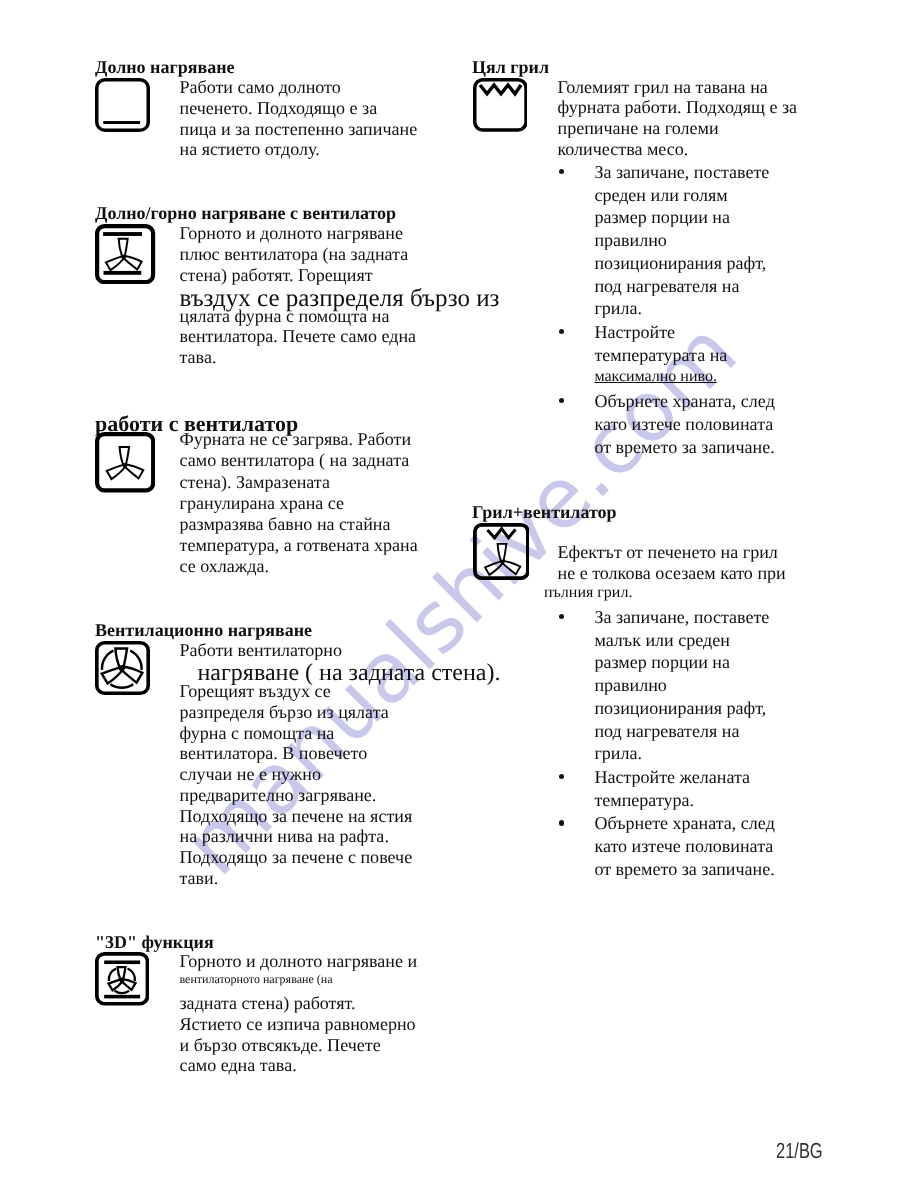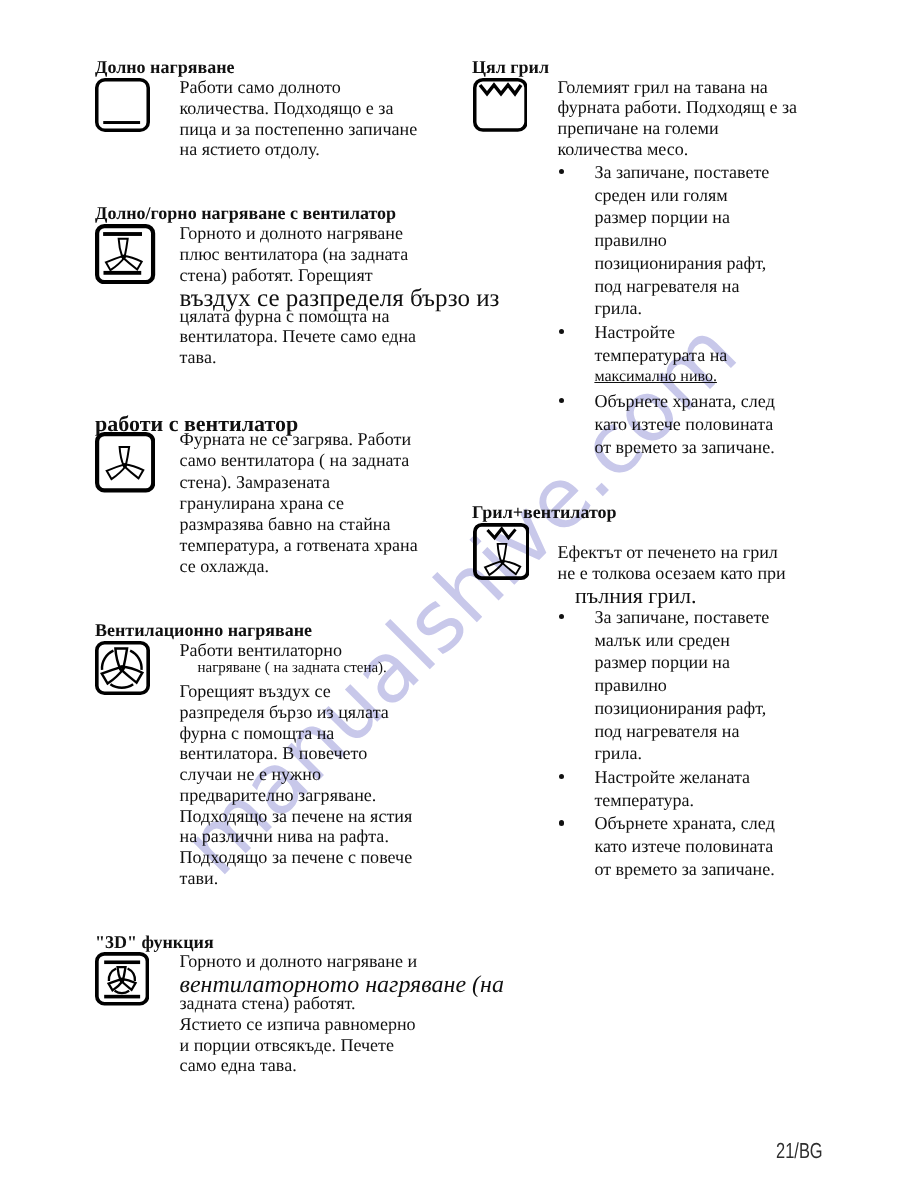--- a/index.html
+++ b/index.html
@@ -36,21 +36,21 @@
   </div>
 
 <div class="layer">
 <div class="blkwrap">
 <div class="hd" style="left:95.0px;top:58.16px;font-size:18.00px;">Долно нагряване</div>
 <div class="ico" style="left:95.0px;top:78.4px;width:55.0px;height:54.0px;"><svg viewBox="0 0 100 100" width="100%" height="100%" preserveAspectRatio="none">
             <rect x="3.20" y="3.20" width="93.60" height="93.60" rx="15.0" ry="15.0" fill="none" stroke="#000" stroke-width="6.40"></rect>
             <rect x="15.0" y="79.7" width="67.0" height="5.5" fill="#000"></rect>
           </svg></div>
 <div class="tx" style="left:179.5px;top:77.92px;font-size:18.05px;">Работи само долното</div>
-<div class="tx" style="left:179.5px;top:98.72px;font-size:18.05px;">количества. Подходящо е за</div>
+<div class="tx" style="left:179.5px;top:98.72px;font-size:18.05px;">печенето. Подходящо е за</div>
 <div class="tx" style="left:179.5px;top:119.52px;font-size:18.05px;">пица и за постепенно запичане</div>
 <div class="tx" style="left:179.5px;top:140.32px;font-size:18.05px;">на ястието отдолу.</div>
 </div>
 <div class="blkwrap">
 <div class="hd" style="left:95.0px;top:204.26px;font-size:18.00px;">Долно/горно нагряване с вентилатор</div>
 <div class="ico" style="left:95.4px;top:223.9px;width:60.2px;height:60.3px;"><svg viewBox="0 0 100 100" width="100%" height="100%" preserveAspectRatio="none">
             <rect x="3.50" y="3.50" width="93.00" height="93.00" rx="12.0" ry="12.0" fill="none" stroke="#000" stroke-width="7.00"></rect>
             <rect x="13.5" y="13.4" width="64.6" height="6.4" fill="#000"></rect>
             <rect x="14.1" y="77.8" width="62.7" height="6.4" fill="#000"></rect>
             <g fill="none" stroke="#000" stroke-width="3.30" stroke-linejoin="miter" stroke-linecap="butt">
@@ -94,21 +94,21 @@
               <path d="M 47.59 47.32 Q 67.08 49.32 86.11 58.70 L 75.51 77.06 Q 58.81 63.65 45.39 51.13 Z"></path>
               <path d="M 52.01 51.13 Q 40.53 67.01 22.89 78.80 L 12.29 60.44 Q 32.26 52.68 49.81 47.32 Z"></path>
             </g>
             <g fill="none" stroke="#000" stroke-width="4.40" stroke-linejoin="miter" stroke-linecap="butt">
               <path d="M 63.91 17.87 A 36.00 36.00 0 0 1 84.56 53.64"></path>
               <path d="M 69.35 79.99 A 36.00 36.00 0 0 1 28.05 79.99"></path>
               <path d="M 12.84 53.64 A 36.00 36.00 0 0 1 33.49 17.87"></path>
             </g>
           </svg></div>
 <div class="tx" style="left:179.5px;top:640.72px;font-size:18.05px;">Работи вентилаторно</div>
-<div class="tx" style="left:179.5px;top:661.45px;font-size:15px;padding-left:18px;">нагряване ( на задната стена).</div>
+<div class="tx" style="left:179.5px;top:661.45px;font-size:24px;padding-left:18px;">нагряване ( на задната стена).</div>
 <div class="tx" style="left:179.5px;top:682.18px;font-size:18.05px;">Горещият въздух се</div>
 <div class="tx" style="left:179.5px;top:702.91px;font-size:18.05px;">разпределя бързо из цялата</div>
 <div class="tx" style="left:179.5px;top:723.64px;font-size:18.05px;">фурна с помощта на</div>
 <div class="tx" style="left:179.5px;top:744.37px;font-size:18.05px;">вентилатора. В повечето</div>
 <div class="tx" style="left:179.5px;top:765.10px;font-size:18.05px;">случаи не е нужно</div>
 <div class="tx" style="left:179.5px;top:785.83px;font-size:18.05px;">предварително загряване.</div>
 <div class="tx" style="left:179.5px;top:806.56px;font-size:18.05px;">Подходящо за печене на ястия</div>
 <div class="tx" style="left:179.5px;top:827.29px;font-size:18.05px;">на различни нива на рафта.</div>
 <div class="tx" style="left:179.5px;top:848.02px;font-size:18.05px;">Подходящо за печене с повече</div>
 <div class="tx" style="left:179.5px;top:868.75px;font-size:18.05px;">тави.</div>
@@ -124,24 +124,24 @@
               <path d="M 48.91 50.08 Q 61.93 51.55 74.72 57.82 L 67.37 70.55 Q 56.20 61.47 47.11 53.20 Z"></path>
               <path d="M 51.89 53.20 Q 44.11 63.74 32.28 71.68 L 24.93 58.95 Q 38.38 53.82 50.09 50.08 Z"></path>
             </g>
             <g fill="none" stroke="#000" stroke-width="4.20" stroke-linejoin="miter" stroke-linecap="butt">
               <path d="M 60.02 30.93 A 24.00 24.00 0 0 1 73.44 54.17"></path>
               <path d="M 62.92 72.40 A 24.00 24.00 0 0 1 36.08 72.40"></path>
               <path d="M 25.56 54.17 A 24.00 24.00 0 0 1 38.98 30.93"></path>
             </g>
           </svg></div>
 <div class="tx" style="left:179.5px;top:952.42px;font-size:18.05px;">Горното и долното нагряване и</div>
-<div class="tx" style="left:179.5px;top:973.22px;font-size:24px;font-style:italic;">вентилаторното нагряване (на</div>
+<div class="tx" style="left:179.5px;top:973.22px;font-size:12px;">вентилаторното нагряване (на</div>
 <div class="tx" style="left:179.5px;top:994.02px;font-size:18.05px;">задната стена) работят.</div>
 <div class="tx" style="left:179.5px;top:1014.82px;font-size:18.05px;">Ястието се изпича равномерно</div>
-<div class="tx" style="left:179.5px;top:1035.62px;font-size:18.05px;">и порции отвсякъде. Печете</div>
+<div class="tx" style="left:179.5px;top:1035.62px;font-size:18.05px;">и бързо отвсякъде. Печете</div>
 <div class="tx" style="left:179.5px;top:1056.42px;font-size:18.05px;">само една тава.</div>
 </div>
 <div class="blkwrap">
 <div class="hd" style="left:472.0px;top:57.66px;font-size:18.00px;">Цял грил</div>
 <div class="ico" style="left:472.6px;top:78.2px;width:54.8px;height:53.8px;"><svg viewBox="0 0 100 100" width="100%" height="100%" preserveAspectRatio="none">
             <rect x="3.20" y="3.20" width="93.60" height="93.60" rx="15.0" ry="15.0" fill="none" stroke="#000" stroke-width="6.40"></rect>
             <path d="M 12.80 13.00 L 25.60 29.40 L 38.30 13.00 L 51.10 29.40 L 63.90 13.00 L 76.60 29.40 L 87.60 13.00" fill="none" stroke="#000" stroke-width="6.30" stroke-linejoin="miter" stroke-linecap="butt"></path>
           </svg></div>
 <div class="tx" style="left:557.5px;top:77.52px;font-size:18.05px;font-family:Liberation Serif, serif;">Големият грил на тавана на</div>
 <div class="tx" style="left:557.5px;top:98.47px;font-size:18.05px;">фурната работи. Подходящ е за</div>
@@ -170,21 +170,21 @@
             <rect x="3.35" y="3.35" width="93.30" height="93.30" rx="12.0" ry="12.0" fill="none" stroke="#000" stroke-width="6.70"></rect>
             <path d="M 25.50 12.30 L 38.00 26.00 L 50.50 10.00 L 62.50 26.00 L 74.80 11.20" fill="none" stroke="#000" stroke-width="5.40" stroke-linejoin="miter" stroke-linecap="butt"></path>
             <g fill="none" stroke="#000" stroke-width="3.30" stroke-linejoin="miter" stroke-linecap="butt">
               <path d="M 50.50 69.98 Q 44.41 55.54 43.40 36.70 L 58.80 36.70 Q 56.42 55.54 53.10 69.98 Z"></path>
               <path d="M 50.82 66.03 Q 66.37 67.98 83.19 76.53 L 75.49 89.86 Q 60.37 78.38 49.52 68.28 Z"></path>
               <path d="M 54.08 68.28 Q 44.62 80.78 28.81 91.07 L 21.11 77.74 Q 38.61 70.38 52.78 66.03 Z"></path>
             </g>
           </svg></div>
 <div class="tx" style="left:557.5px;top:543.42px;font-size:18.05px;">Ефектът от печенето на грил</div>
 <div class="tx" style="left:557.5px;top:564.37px;font-size:18.05px;">не е толкова осезаем като при</div>
-<div class="tx" style="left:575px;top:585.32px;font-size:22px;">пълния грил.</div>
+<div class="tx" style="left:544px;top:585.32px;font-size:16px;">пълния грил.</div>
 <div class="bdot" style="left:559.1px;top:614.00px;"></div>
 <div class="tx" style="left:594.4px;top:607.92px;font-size:18.05px;">За запичане, поставете</div>
 <div class="tx" style="left:594.4px;top:630.67px;font-size:18.05px;">малък или среден</div>
 <div class="tx" style="left:594.4px;top:653.42px;font-size:18.05px;">размер порции на</div>
 <div class="tx" style="left:594.4px;top:676.17px;font-size:18.05px;">правилно</div>
 <div class="tx" style="left:594.4px;top:698.92px;font-size:18.05px;">позиционирания рафт,</div>
 <div class="tx" style="left:594.4px;top:721.67px;font-size:18.05px;">под нагревателя на</div>
 <div class="tx" style="left:594.4px;top:744.42px;font-size:18.05px;">грила.</div>
 <div class="bdot" style="left:559.1px;top:774.10px;"></div>
 <div class="tx" style="left:594.4px;top:768.02px;font-size:18.05px;">Настройте желаната</div>

